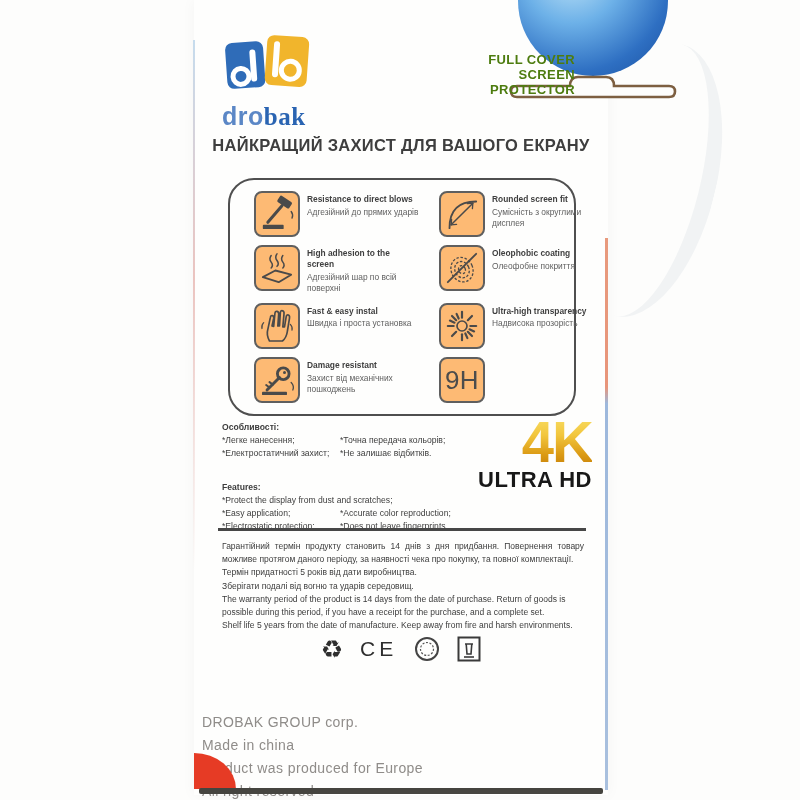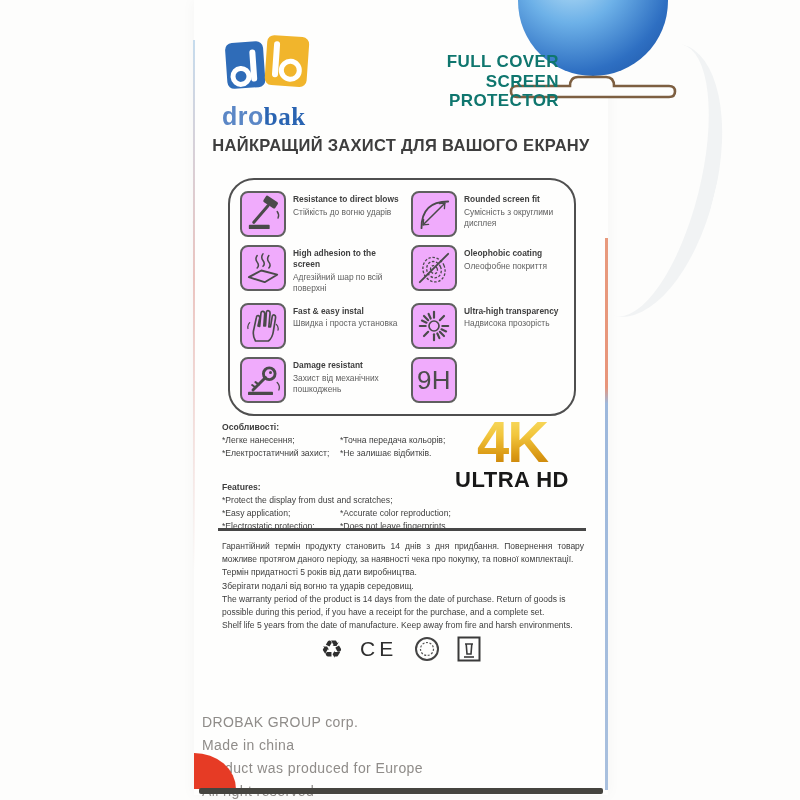--- a/index.html
+++ b/index.html
@@ -12,44 +12,44 @@
           background:radial-gradient(circle at 36% 32%, #bfe3f7 0%, #6db1e8 35%, #2e6fc2 70%, #1a4f9e 100%);}
   .swoosh{position:absolute;left:386px;top:40px;width:120px;height:280px;border-radius:50%;
           border-right:16px solid rgba(190,200,210,0.18);transform:rotate(14deg);}
   .euro-slot{position:absolute;left:314px;top:74px;}
   
   .logo{position:absolute;left:24px;top:34px;width:120px;}
   .logo-text{font-size:25px;font-weight:700;letter-spacing:0.5px;margin-top:2px;margin-left:4px;}
   .logo-dro{color:#5b87c6;}
   .logo-bak{color:#2a64b2;font-family:Liberation Serif, serif;}
   
-  .ptype{position:absolute;right:49px;top:52px;text-align:right;color:#0f766e;
-         font-size:17px;font-weight:700;line-height:1.16;letter-spacing:0.4px;}
+  .ptype{position:absolute;right:33px;top:52px;text-align:right;color:#4d7c0f;
+         font-size:13px;font-weight:700;line-height:1.16;letter-spacing:0.4px;}
   
   .tagline{position:absolute;left:0;top:136px;width:100%;text-align:center;color:#3e3e3e;
            font-size:16.5px;font-weight:700;letter-spacing:0.3px;}
   
   .fbox{position:absolute;left:34px;top:178px;width:348px;height:238px;box-sizing:border-box;
         border:2.5px solid #4f4f4f;border-radius:26px;padding:11px 6px 11px 10px;
         display:grid;grid-template-columns:1fr 1fr;column-gap:6px;align-content:space-between;}
-  .fitem{display:flex;gap:7px;align-items:flex-start;}
+  .fitem{display:flex;gap:7px;align-items:flex-start;margin-left:14px;}
   .ibox{width:46px;height:46px;box-sizing:border-box;border:2px solid #5f5f5f;border-radius:8px;
-        display:flex;align-items:center;justify-content:center;flex-shrink:0;background:#f0abfc;}
+        display:flex;align-items:center;justify-content:center;flex-shrink:0;background:#fdba74;}
   .ftxt{padding-top:3px;width:112px;}
   .fen{font-size:8.4px;font-weight:700;color:#3f3f3f;line-height:1.3;}
   .fuk{font-size:8.4px;color:#5f5f5f;line-height:1.3;margin-top:2px;}
   .nineH{font-size:26px;font-weight:500;color:#4c4c4c;letter-spacing:0.5px;}
   
   .blist{position:absolute;left:28px;width:235px;font-size:8.6px;color:#3d3d3d;line-height:1.5;}
   .blist .btitle{font-weight:700;}
   .bgrid{display:grid;grid-template-columns:118px auto;}
   .uk-list{top:421px;}
   .en-list{top:481px;}
   
-  .badge4k{position:absolute;right:16px;top:413px;width:160px;text-align:center;}
+  .badge4k{position:absolute;right:16px;top:413px;width:160px;text-align:right;}
   .badge4k .k4{font-size:58px;font-weight:800;letter-spacing:-2px;line-height:1;
       background:linear-gradient(180deg,#f9e06a 0%,#f2c63d 38%,#db9a14 72%,#c27a06 100%);
       -webkit-background-clip:text;background-clip:text;color:transparent;}
   .badge4k .uhd{font-size:22px;font-weight:800;color:#181818;letter-spacing:0.5px;margin-top:-4px;}
   
   .sep{position:absolute;left:24px;right:22px;top:528px;height:2.5px;background:#474747;}
   
   .warranty{position:absolute;left:28px;right:24px;font-size:8.5px;color:#3c3c3c;line-height:1.55;}
   .w-uk{top:540px;}
   .w-en{top:593px;}
@@ -116,21 +116,21 @@
         <div class="ibox">
           <svg width="40" height="40" viewBox="0 0 48 48">
             <rect x="7" y="37" width="25" height="5" rx="1" fill="#4a4a4a"></rect>
             <path class="ln" d="M13 34 L30 14" stroke-width="3.6"></path>
             <rect x="25" y="5" width="17" height="9" rx="2" transform="rotate(33 33 9)" fill="#4a4a4a"></rect>
             <path class="ln" d="M41 21 q3 4 1 8" stroke-width="1.6"></path>
           </svg>
         </div>
         <div class="ftxt">
           <div class="fen">Resistance to direct blows</div>
-          <div class="fuk">Стійкість до вогню ударів</div>
+          <div class="fuk">Адгезійний до прямих ударів</div>
         </div>
       </div>
 
       <div class="fitem">
         <div class="ibox">
           <svg width="40" height="40" viewBox="0 0 48 48">
             <path class="ln" d="M9 41 Q9 9 41 9" stroke-width="2.2"></path>
             <path class="ln" d="M11 37 L37 11" stroke-width="1.8"></path>
             <path class="ln" d="M11 37 l6.5 -0.5 M11 37 l0.5 -6.5 M37 11 l-6.5 0.5 M37 11 l-0.5 6.5" stroke-width="1.6"></path>
           </svg>

